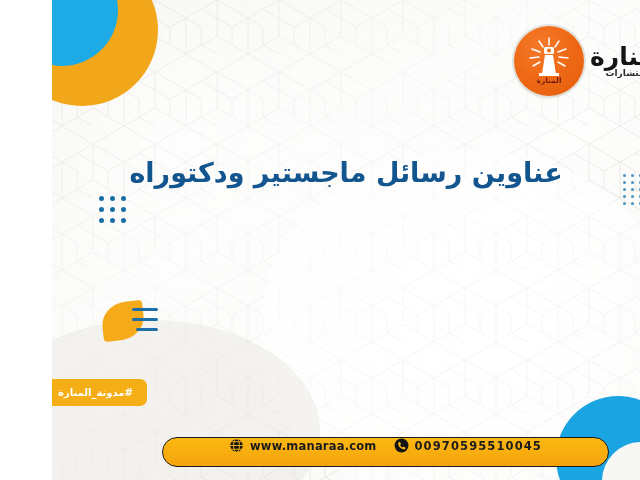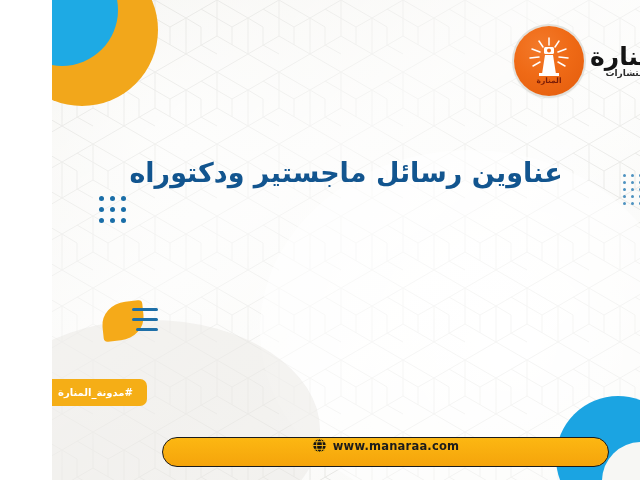--- a/index.html
+++ b/index.html
@@ -350,16 +350,25 @@
             <line x1="0.8" y1="8" x2="15.2" y2="8"></line>
             <line x1="2" y1="4" x2="14" y2="4"></line>
             <line x1="2" y1="12" x2="14" y2="12"></line>
           </g>
         </svg>
       </span>
       <span class="txt">www.manaraa.com</span>
     </div>
 
 
+    <div class="contact-item">
+      <span class="ico">
+        <svg width="15" height="15" viewBox="0 0 16 16" xmlns="http://www.w3.org/2000/svg">
+          <circle cx="8" cy="8" r="7.4" fill="#141414"></circle>
+          <path d="M5.6 4.3c.35-.1.72.03.9.35l.75 1.3c.17.3.12.68-.12.92l-.5.5c-.12.12-.15.3-.08.45.45.95 1.25 1.75 2.2 2.2.15.07.33.04.45-.08l.5-.5c.24-.24.62-.29.92-.12l1.3.75c.32.18.45.55.35.9-.2.7-.85 1.2-1.6 1.2A6.6 6.6 0 0 1 4.4 5.9c0-.75.5-1.4 1.2-1.6z" fill="#fcb712"></path>
+        </svg>
+      </span>
+      <span class="txt phone">00970595510045</span>
+    </div>
 
   </div>
 
 </div>
 
 </body></html>

